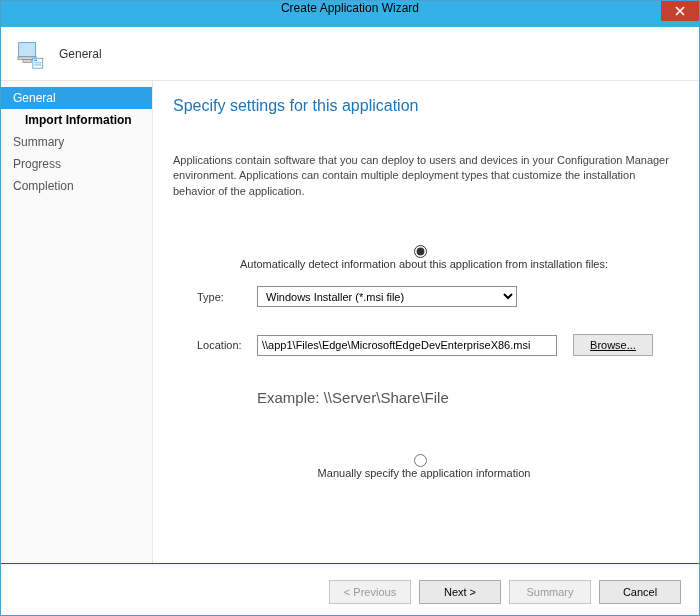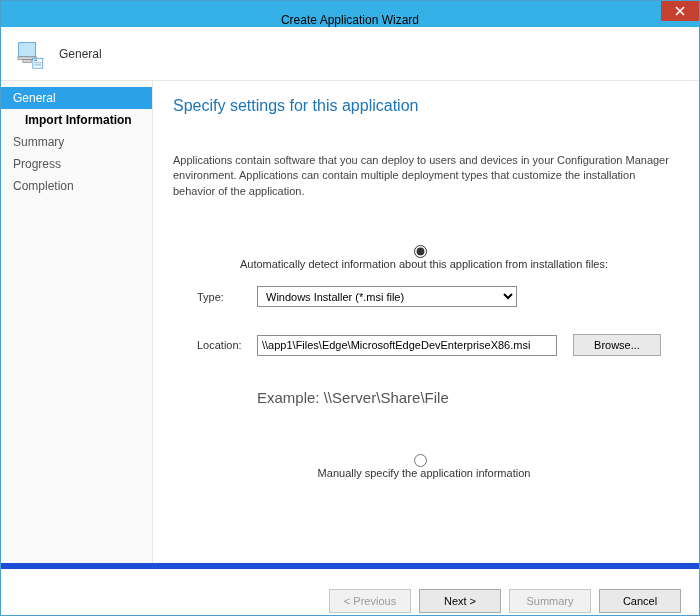--- a/index.html
+++ b/index.html
@@ -1,21 +1,21 @@
 <!DOCTYPE html>
 <html><head>
 <meta charset="utf-8">
 <style>
   * { box-sizing: border-box; font-family: "Segoe UI", Tahoma, sans-serif; }
   html, body { margin:0; padding:0; }
   body { width:700px; height:616px; background:#fff; overflow:hidden; }
 
   .window { width:700px; height:616px; border:1px solid #4aa0d0; display:flex; flex-direction:column; background:#fff; }
 
-  .titlebar { height:26px; background:#36b1e7; display:flex; align-items:flex-end; justify-content:center; position:relative; color:#000; font-size:12px; }
+  .titlebar { height:26px; background:#36b1e7; display:flex; align-items:flex-start; justify-content:center; position:relative; color:#000; font-size:12px; }
   .titlebar .close { position:absolute; right:0; top:0; width:38px; height:20px; background:#c64030; color:#fff; display:flex; align-items:center; justify-content:center; font-size:13px; font-weight:bold; cursor:pointer; }
   .titlebar .close svg { width:10px; height:10px; }
 
   .banner { height:54px; background:#fff; display:flex; align-items:center; padding:0 12px; border-bottom:1px solid #e6e6e6; }
   .banner .app-icon { width:34px; height:34px; margin-right:12px; }
   .banner .title { font-size:12px; color:#333; }
 
   .body { flex:1; display:flex; min-height:0; }
 
   .sidebar { width:152px; background:#fafafa; border-right:1px solid #e6e6e6; padding-top:6px; font-size:12px; color:#555; }
@@ -31,24 +31,24 @@
   .radio-row input[type=radio]{ margin:0 8px 0 0; accent-color:#333; }
 
   .form-area { margin-left:24px; margin-bottom:10px; }
   .form-row { display:flex; align-items:center; margin-bottom:27px; }
   .form-row label { width:60px; font-size:11px; color:#333; }
   .form-row select, .form-row input[type=text] {
     font-size:11px; padding:2px 4px; border:1px solid #8d8d8d; background:#fff; height:21px;
   }
   .form-row select { width:260px; }
   .form-row input[type=text] { width:300px; }
-  .browse-btn { width:88px; height:22px; margin-left:16px; font-size:11px; background:#e9e9e9; border:1px solid #a8a8a8; cursor:pointer; }
+  .browse-btn { width:80px; height:22px; margin-left:16px; font-size:11px; background:#e9e9e9; border:1px solid #a8a8a8; cursor:pointer;text-decoration:underline; }
   .example { font-size:15px; color:#555; margin-left:84px; margin-top:-4px; margin-bottom:48px; }
 
-  .footer { height:52px; border-top:6px solid #1d4ed8; display:flex; align-items:flex-end; justify-content:flex-end; padding:2px 18px; gap:8px; background:#fff; }
+  .footer { height:52px; border-top:1px solid #1d4ed8; display:flex; align-items:flex-start; justify-content:flex-end; padding:16px 18px; gap:8px; background:#fff; }
   .footer button { width:82px; height:24px; font-size:11px; border:1px solid #a8a8a8; background:#e9e9e9; cursor:pointer; }
   .footer button.disabled { color:#9a9a9a; background:#f1f1f1; border-color:#c6c6c6; cursor:default; }
 </style>
 </head>
 <body>
 
 <div class="window">
 
   <div class="titlebar">
     <span>Create Application Wizard</span>

